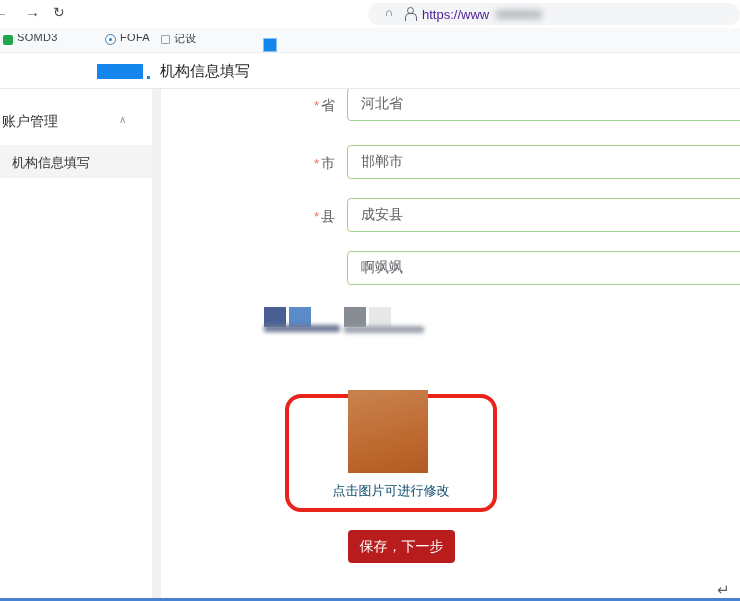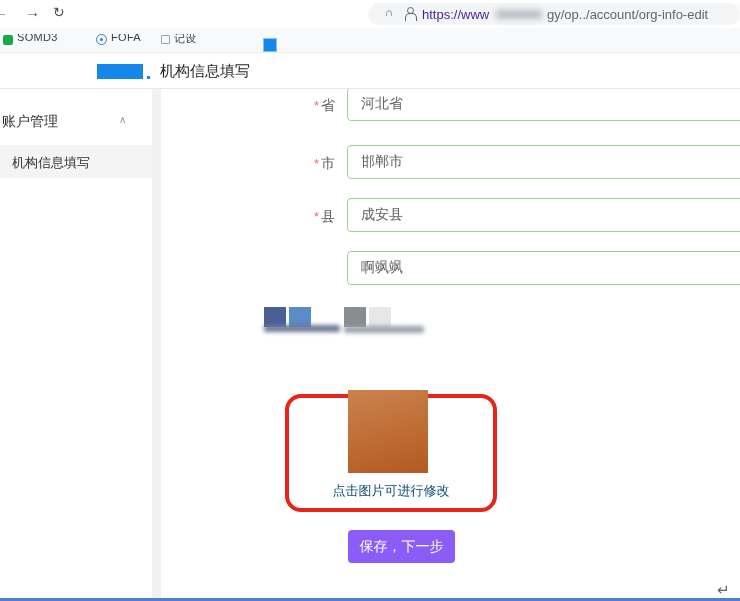--- a/index.html
+++ b/index.html
@@ -26,21 +26,21 @@
             background:#b9bcc2; filter:blur(3px); border-radius:2px; }
   .url-path { position:absolute; left:179px; top:4px; font-size:13px; color:#63666b;
             white-space:nowrap; }
 
   
   .bmbar { position:absolute; left:0; top:28px; width:740px; height:25px; background:#f8f9fa;
            border-bottom:1px solid #ececee; overflow:hidden; }
   .bm-item { position:absolute; top:6px; display:flex; align-items:center; gap:4px; cursor:pointer; }
   .bm-clip { display:inline-block; height:11px; overflow:hidden; }
   .bm-txt { display:block; margin-top:-3px; font-size:11px; color:#3c4043; letter-spacing:0.3px; }
-  .bm1 { left:3px; } .bm2 { left:57px;margin-top:44px; } .bm3 { left:96px; } .bm4 { left:161px; }
+  .bm1 { left:3px; } .bm2 { left:57px;margin-top:44px; } .bm3 { left:105px; } .bm4 { left:161px; }
   .ic-somd3 { width:10px; height:10px; background:#1ea84a; border-radius:2px; }
   .ic-tri { width:0; height:0; border-left:6px solid transparent; border-right:6px solid transparent;
             border-bottom:10px solid #2a6df4; }
   .ic-eye { width:11px; height:11px; border:1.5px solid #3b7fc4; border-radius:50%; position:relative; }
   .ic-eye::after { content:""; position:absolute; left:2.5px; top:2.5px; width:3px; height:3px;
             background:#3b7fc4; border-radius:50%; }
   .ic-sq { width:9px; height:9px; border:1.5px solid #9aa0a6; border-radius:1px; }
   .bm-redacted { position:absolute; left:263px; top:10px; width:14px; height:14px;
             background:#1586ec; border:1px solid #86c0f5; }
 
@@ -88,21 +88,21 @@
   
   .logo-label { position:absolute; left:78px; top:272px; font-size:13px; color:#606266; white-space:nowrap; }
   .logo-hint { color:#76797e; }
   .annotation { position:absolute; left:124px; top:305px; width:212px; height:118px;
           border:4px solid #e8231a; border-radius:16px; z-index:1; }
   .upload-img { position:absolute; left:187px; top:301px; width:80px; height:83px;
           background:linear-gradient(165deg,#c9834f 0%,#bf6c33 55%,#b25a21 100%); z-index:2; cursor:pointer; }
   .upload-caption { position:absolute; left:124px; top:393px; width:212px; text-align:center;
           font-size:13px; color:#0c4a6e; z-index:2; }
 
-  .save-btn { position:absolute; left:187px; top:441px; width:107px; height:33px; background:#8b5cf6;
+  .save-btn { position:absolute; left:187px; top:441px; width:107px; height:33px; background:#b91c1c;
           border:none; border-radius:4px; color:#fff; font-size:14px; cursor:pointer;
           font-family:inherit; }
 
   .return-glyph { position:absolute; left:556px; top:492px; font-size:15px; color:#5f6164; }
 
   .bottombar { position:absolute; left:0; top:598px; width:740px; height:3px; background:#4a82d2; }
 </style>
 </head>
 <body>
 
@@ -110,21 +110,20 @@
 
   <div class="topbar">
     <span class="navic nav-back">←</span>
     <span class="navic nav-fwd">→</span>
     <span class="navic nav-reload">↻</span>
     <div class="urlbar">
       <span class="url-perm-icon">∩</span>
       <span class="url-person"></span>
       <span class="url-secure">https://www</span>
       <span class="url-redacted"></span>
-      <span class="url-path">gy/op../account/org-info-edit</span>
     </div>
   </div>
 
   <div class="bmbar">
     <div class="bm-item bm1">
       <span class="ic-somd3"></span>
       <span class="bm-clip">
           <span class="bm-txt">SOMD3</span>
         </span>
     </div>

